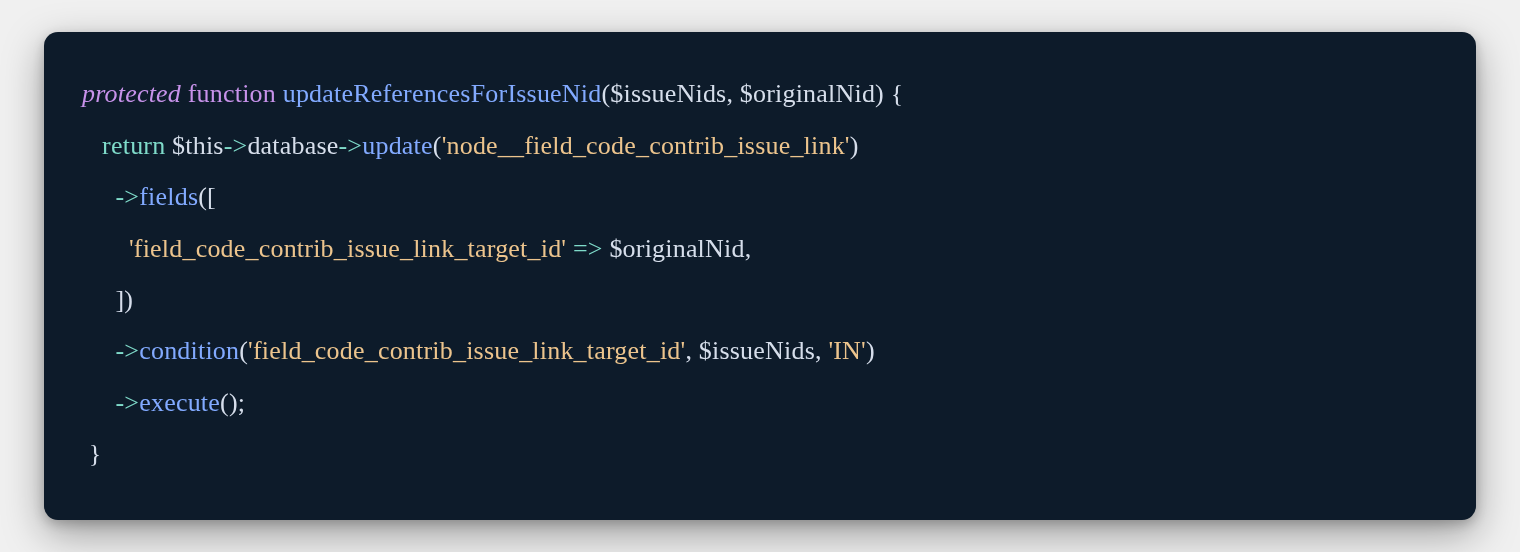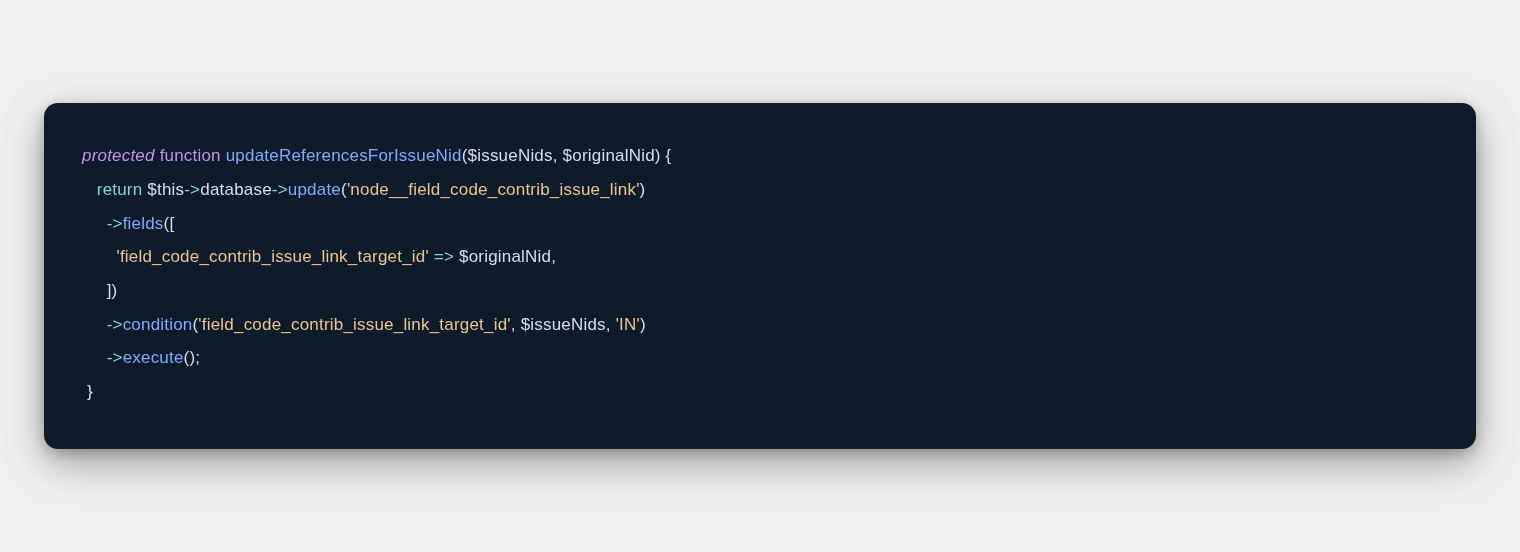--- a/index.html
+++ b/index.html
@@ -18,22 +18,22 @@
   }
   .code-card {
     background: #0d1b2a;
     border-radius: 14px;
     padding: 36px 38px 40px 38px;
     width: 1432px;
     box-shadow: 0 14px 40px rgba(0,0,0,0.35), 0 4px 12px rgba(0,0,0,0.2);
     overflow-x: auto;
   }
   pre {
-    font-family: Liberation Sans, sans-serif;
-    font-size: 17px;
+    font-family: Liberation Serif, serif;
+    font-size: 26px;
     line-height: 1.98;
     white-space: pre;
     color: #d6deeb;
     letter-spacing: 0.2px;
   }
   .kw-mod     { color: #c792ea; font-style: italic; }
   .kw-fn      { color: #c792ea; }
   .fn-name    { color: #82aaff; }
   .paren      { color: #d6deeb; }
   .brace      { color: #d6deeb; }

